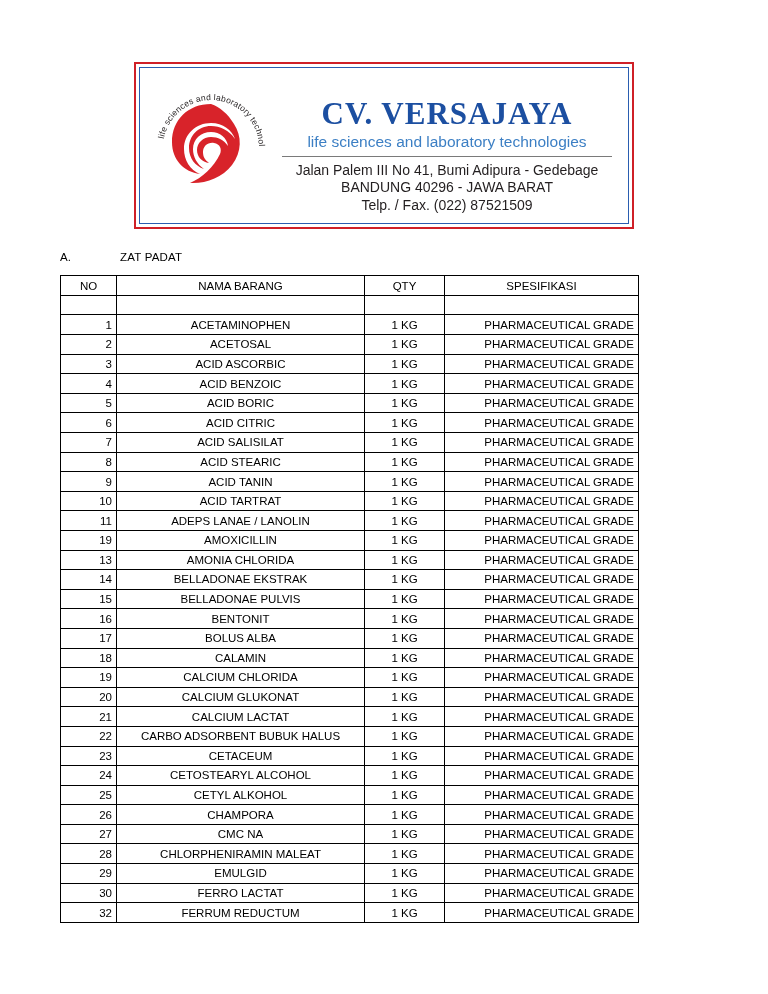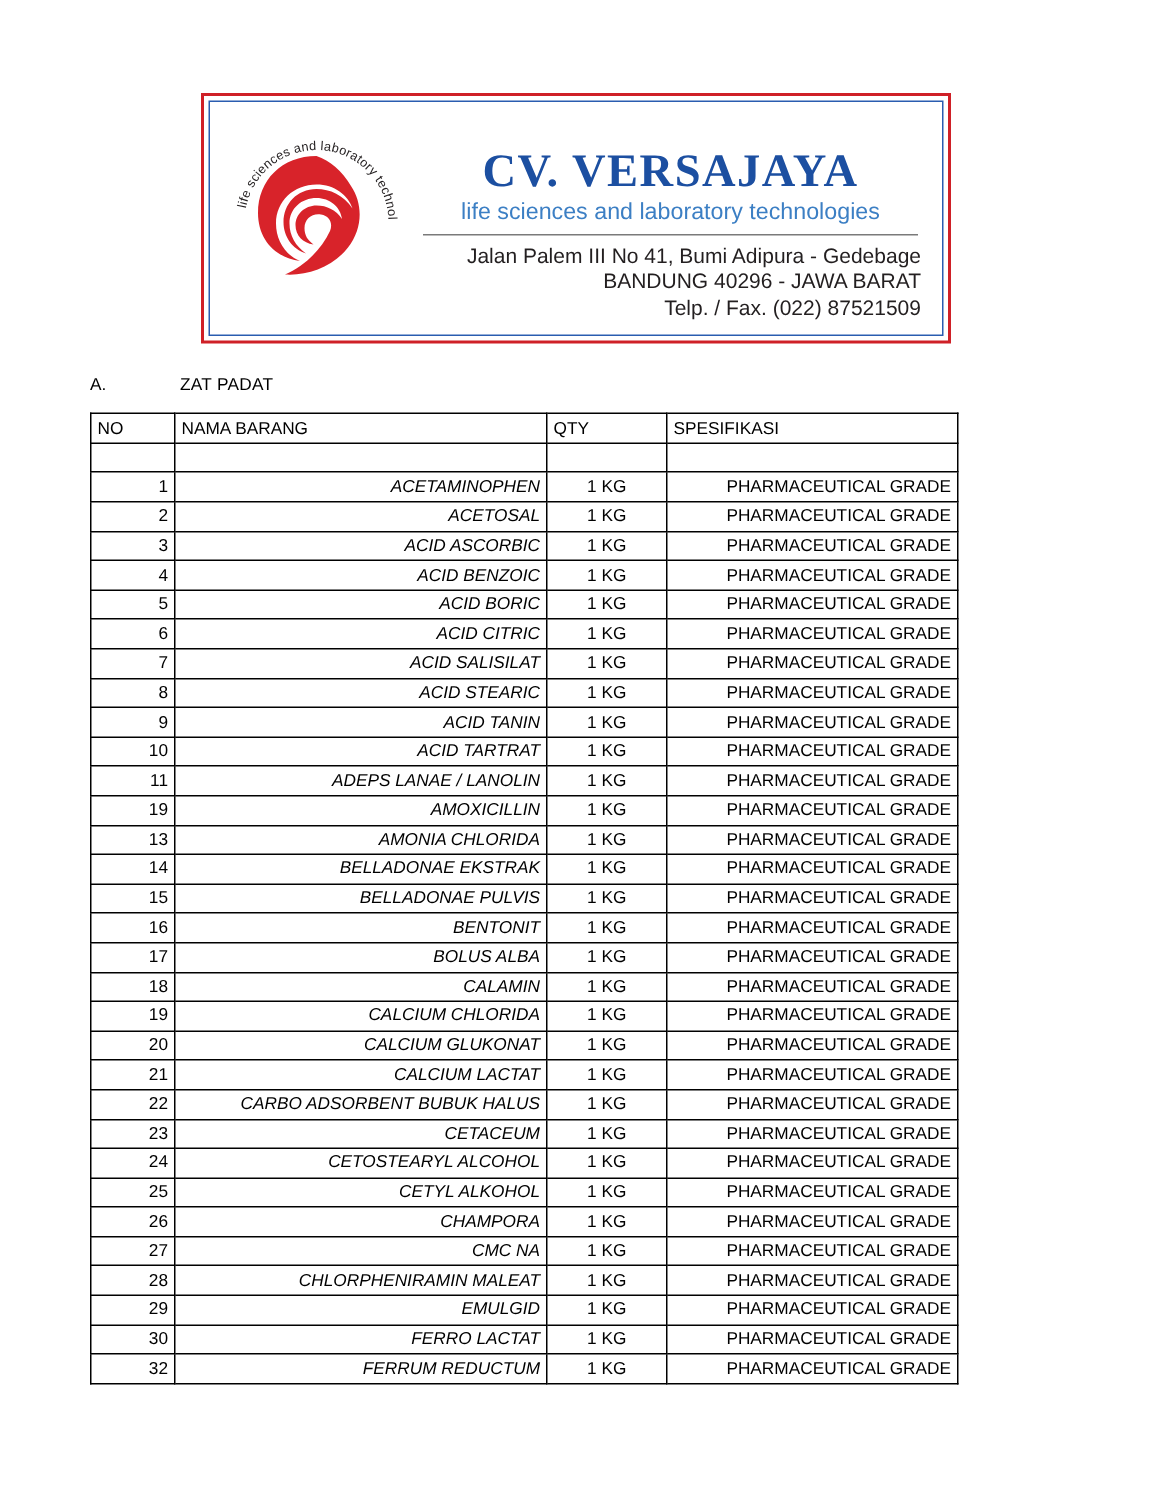--- a/index.html
+++ b/index.html
@@ -70,21 +70,20 @@
     height: 1px;
     background: #7a7a7a;
     margin: 5px 2px 5px 2px;
   }
   .addr-line {
     font-family: "Liberation Sans", sans-serif;
     font-size: 14px;
     color: #231f20;
     line-height: 1.28;
     white-space: nowrap;
-    text-align: right;
   }
 
   
   .section-label {
     margin-top: 22px;
     font-size: 11.5px;
     display: flex;
   }
   .section-letter {
     width: 60px;
@@ -109,23 +108,23 @@
     font-weight: normal;
     vertical-align: middle;
     overflow: hidden;
     white-space: nowrap;
   }
   col.c-no    { width: 56px; }
   col.c-name  { width: 248px; }
   col.c-qty   { width: 80px; }
   col.c-spec  { width: 194px; }
 
-  thead td { }
+  thead td { text-align: center; }
   .cell-no   { text-align: right; padding-right: 5px; }
-  .cell-name { text-align: right; padding-left: 3px; font-style: italic; }
+  .cell-name { text-align: center; padding-left: 3px; }
   .cell-qty  { text-align: center; }
   .cell-spec { text-align: right; }
   tr.spacer td { height: 18.6px; }
 </style>
 </head>
 <body>
 
 <div class="page">
 
   <div class="letterhead">

